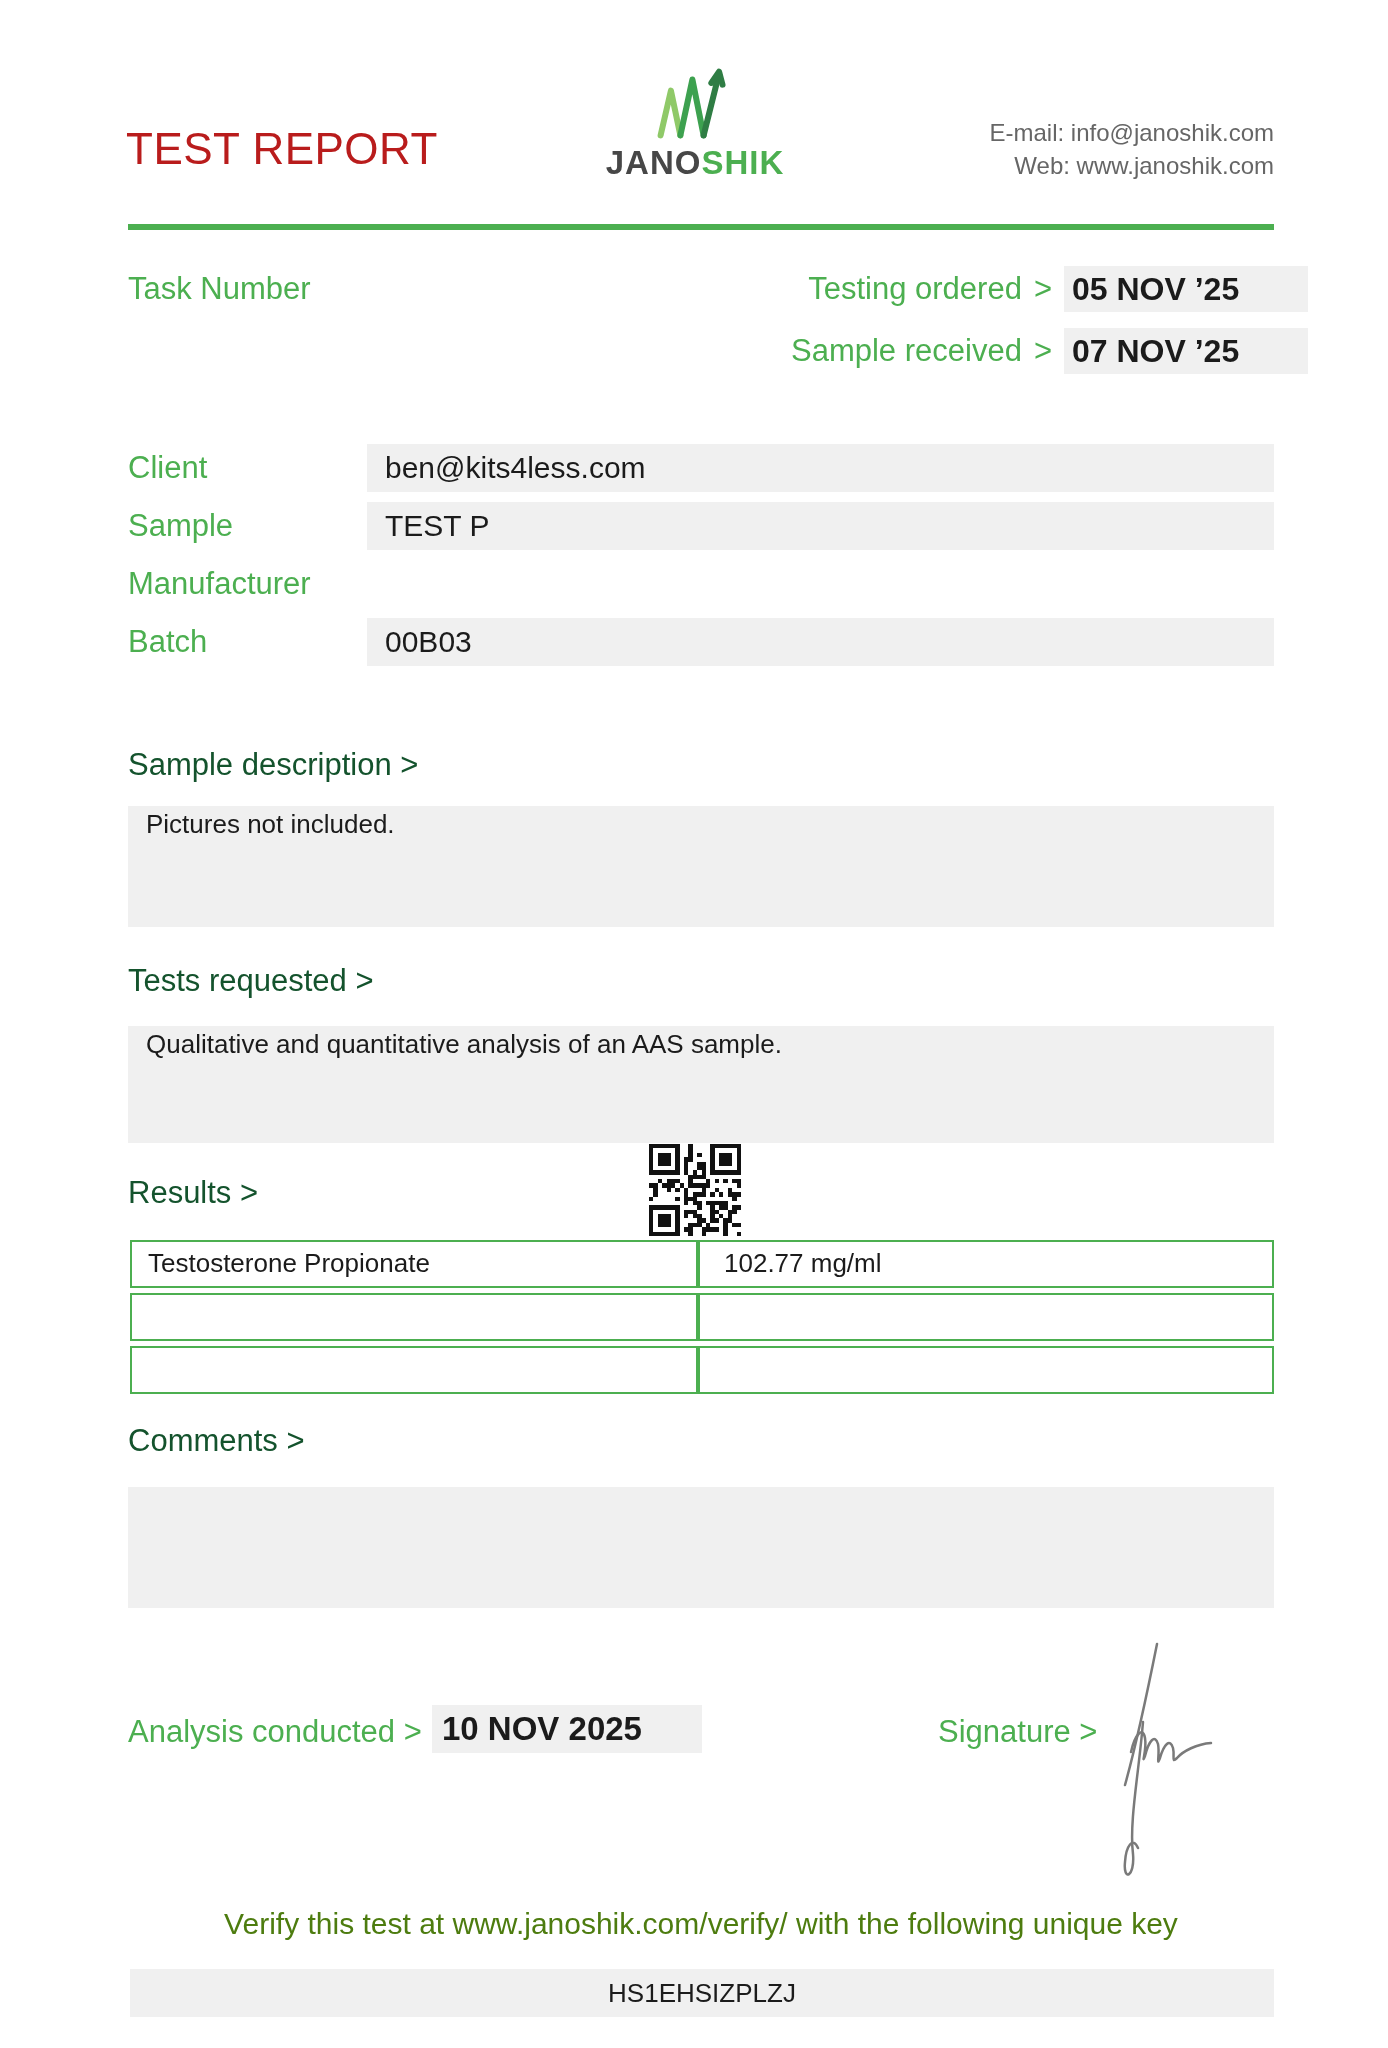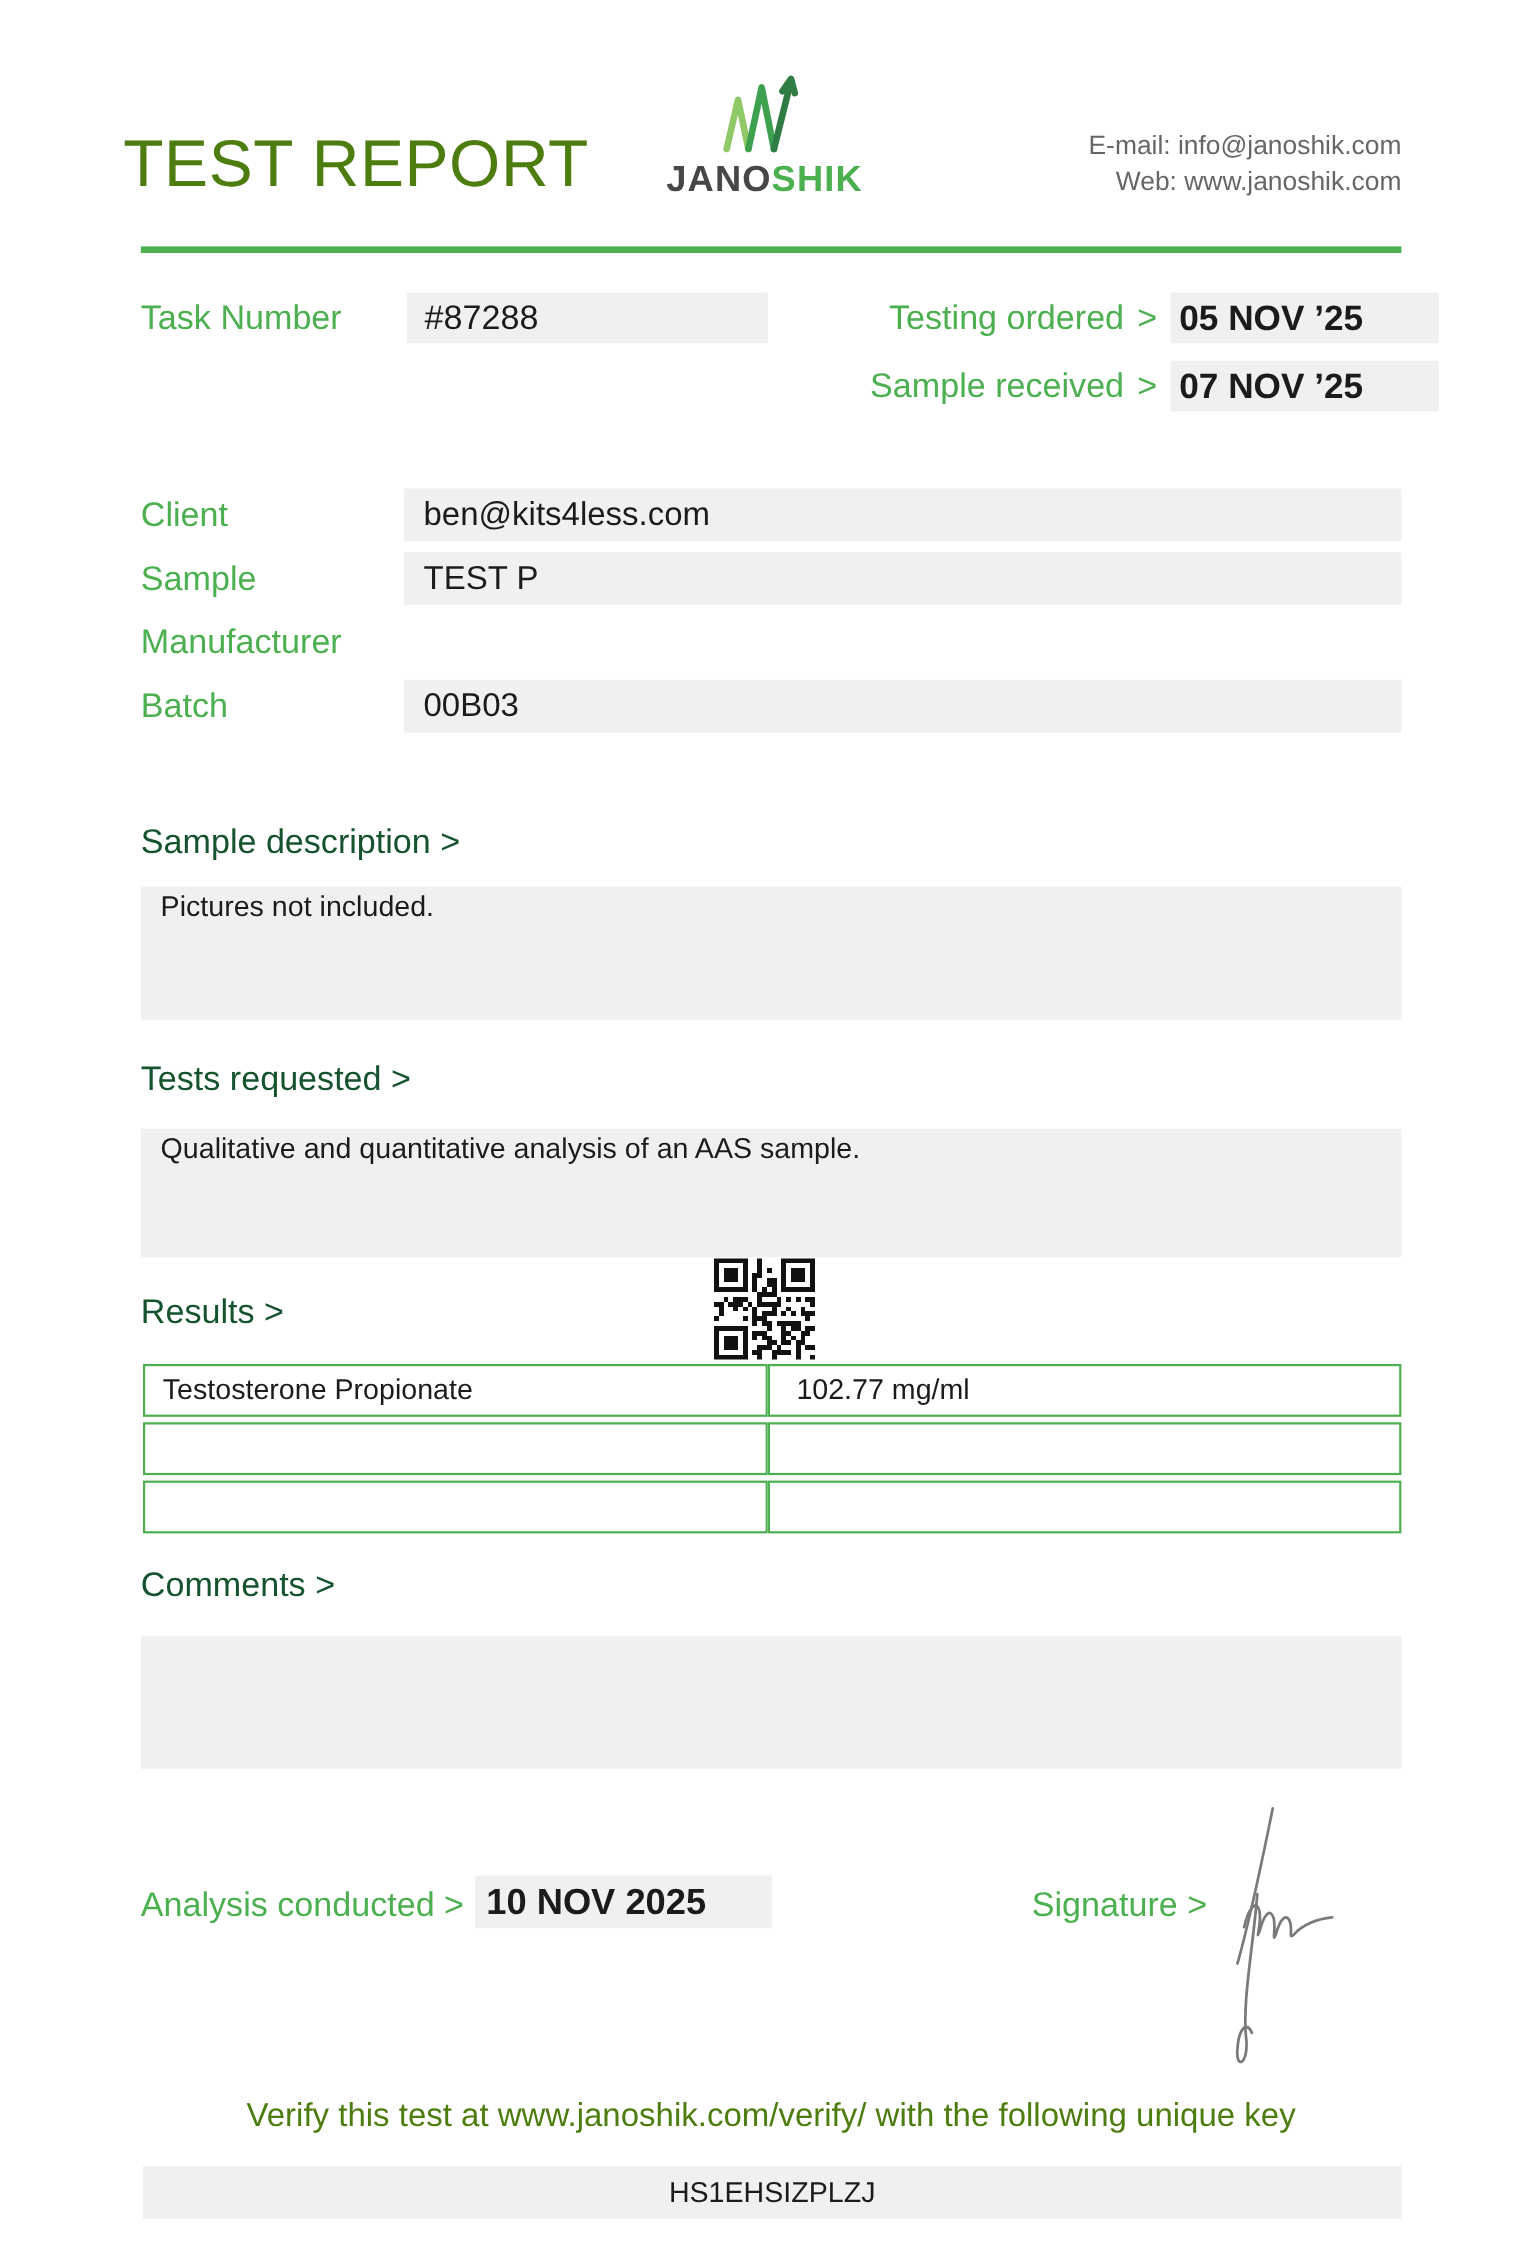--- a/index.html
+++ b/index.html
@@ -10,23 +10,23 @@
     margin: 0 auto;
     background: #ffffff;
     font-family: "Liberation Sans", sans-serif;
     color: #1b1b1b;
     overflow: hidden;
   }
   .abs { position: absolute; }
 
   
   .report-title {
-    left: 112px; top: 118px;
-    font-size: 60px; line-height: 62px;
-    color: #4d7c0f; letter-spacing: 0.5px;
+    left: 126px; top: 118px;
+    font-size: 44px; line-height: 62px;
+    color: #b91c1c; letter-spacing: 0.5px;
     white-space: nowrap;
   }
   .logo-block { left: 584px; top: 58px; width: 222px; text-align: center; }
   .logo-icon { display: block; margin: 0 auto; }
   .logo-text { font-size: 33px; font-weight: bold; letter-spacing: 1px; margin-top: 0px; white-space: nowrap; }
   .logo-text .p1 { color: #474747; }
   .logo-text .p2 { color: #4caf50; }
   .contact-block { left: 700px; top: 116px; width: 574px; text-align: right; font-size: 24px; color: #666666; line-height: 33px; }
 
   .green-rule { left: 128px; top: 224px; width: 1146px; height: 6px; background: #4caf50; }
@@ -116,21 +116,20 @@
   </div>
 
   <div class="abs contact-block">
     <div>E-mail: info@janoshik.com</div>
     <div>Web: www.janoshik.com</div>
   </div>
 
   <div class="abs green-rule"></div>
 
   <div class="abs green-label task-label">Task Number</div>
-  <div class="abs task-box">#87288</div>
 
   <div class="abs green-label meta-right row1"><span>Testing ordered</span><span class="arrow">&gt;</span></div>
   <div class="abs date-box row1">05 NOV ’25</div>
 
   <div class="abs green-label meta-right row2"><span>Sample received</span><span class="arrow">&gt;</span></div>
   <div class="abs date-box row2">07 NOV ’25</div>
 
   <div class="abs info-rows">
     <div class="info-row">
       <div class="info-label">Client</div>

